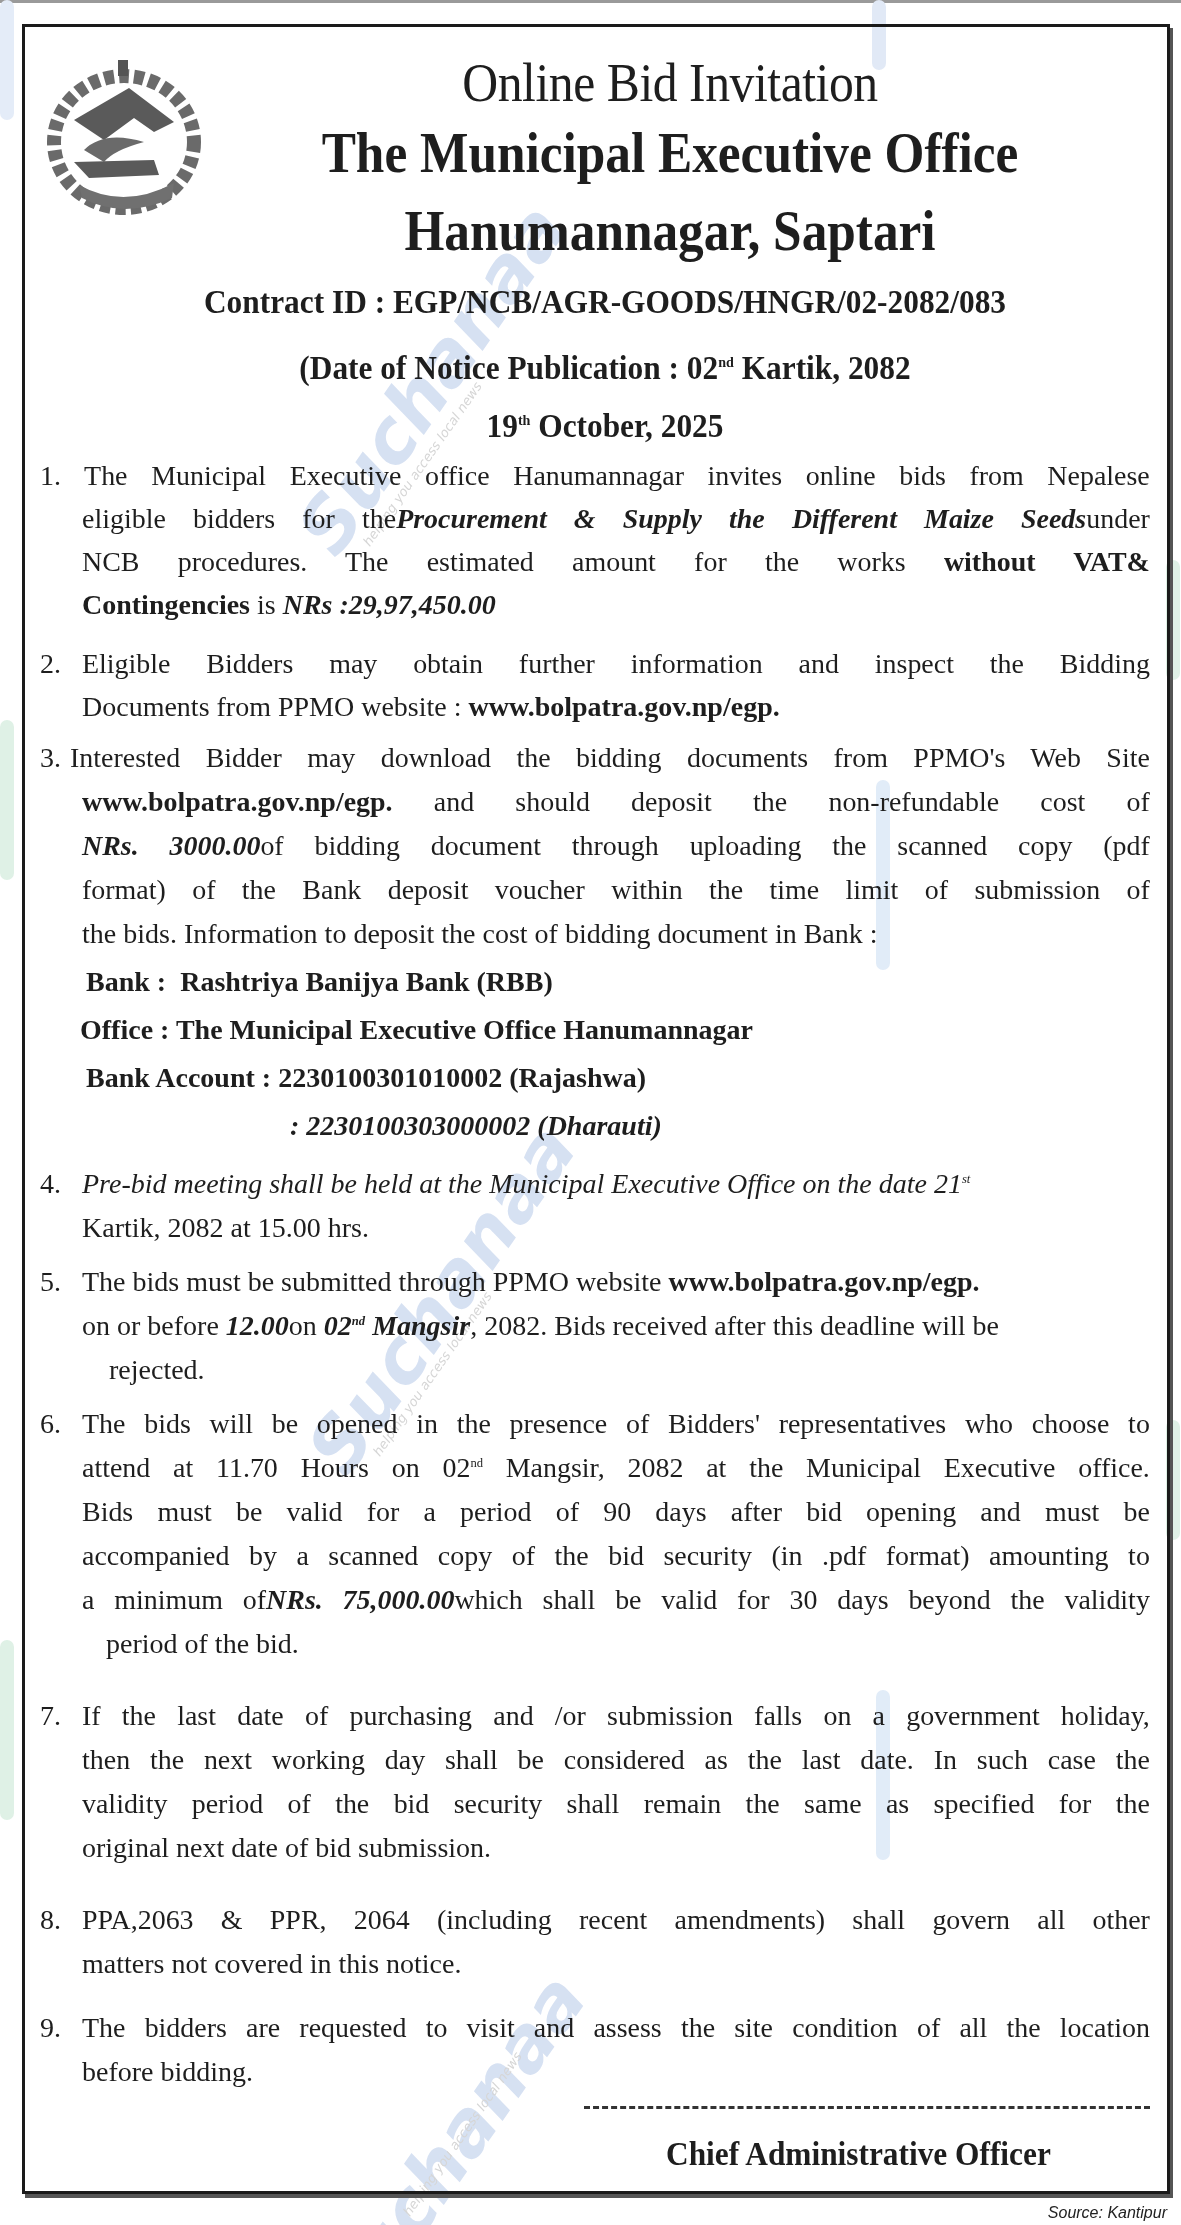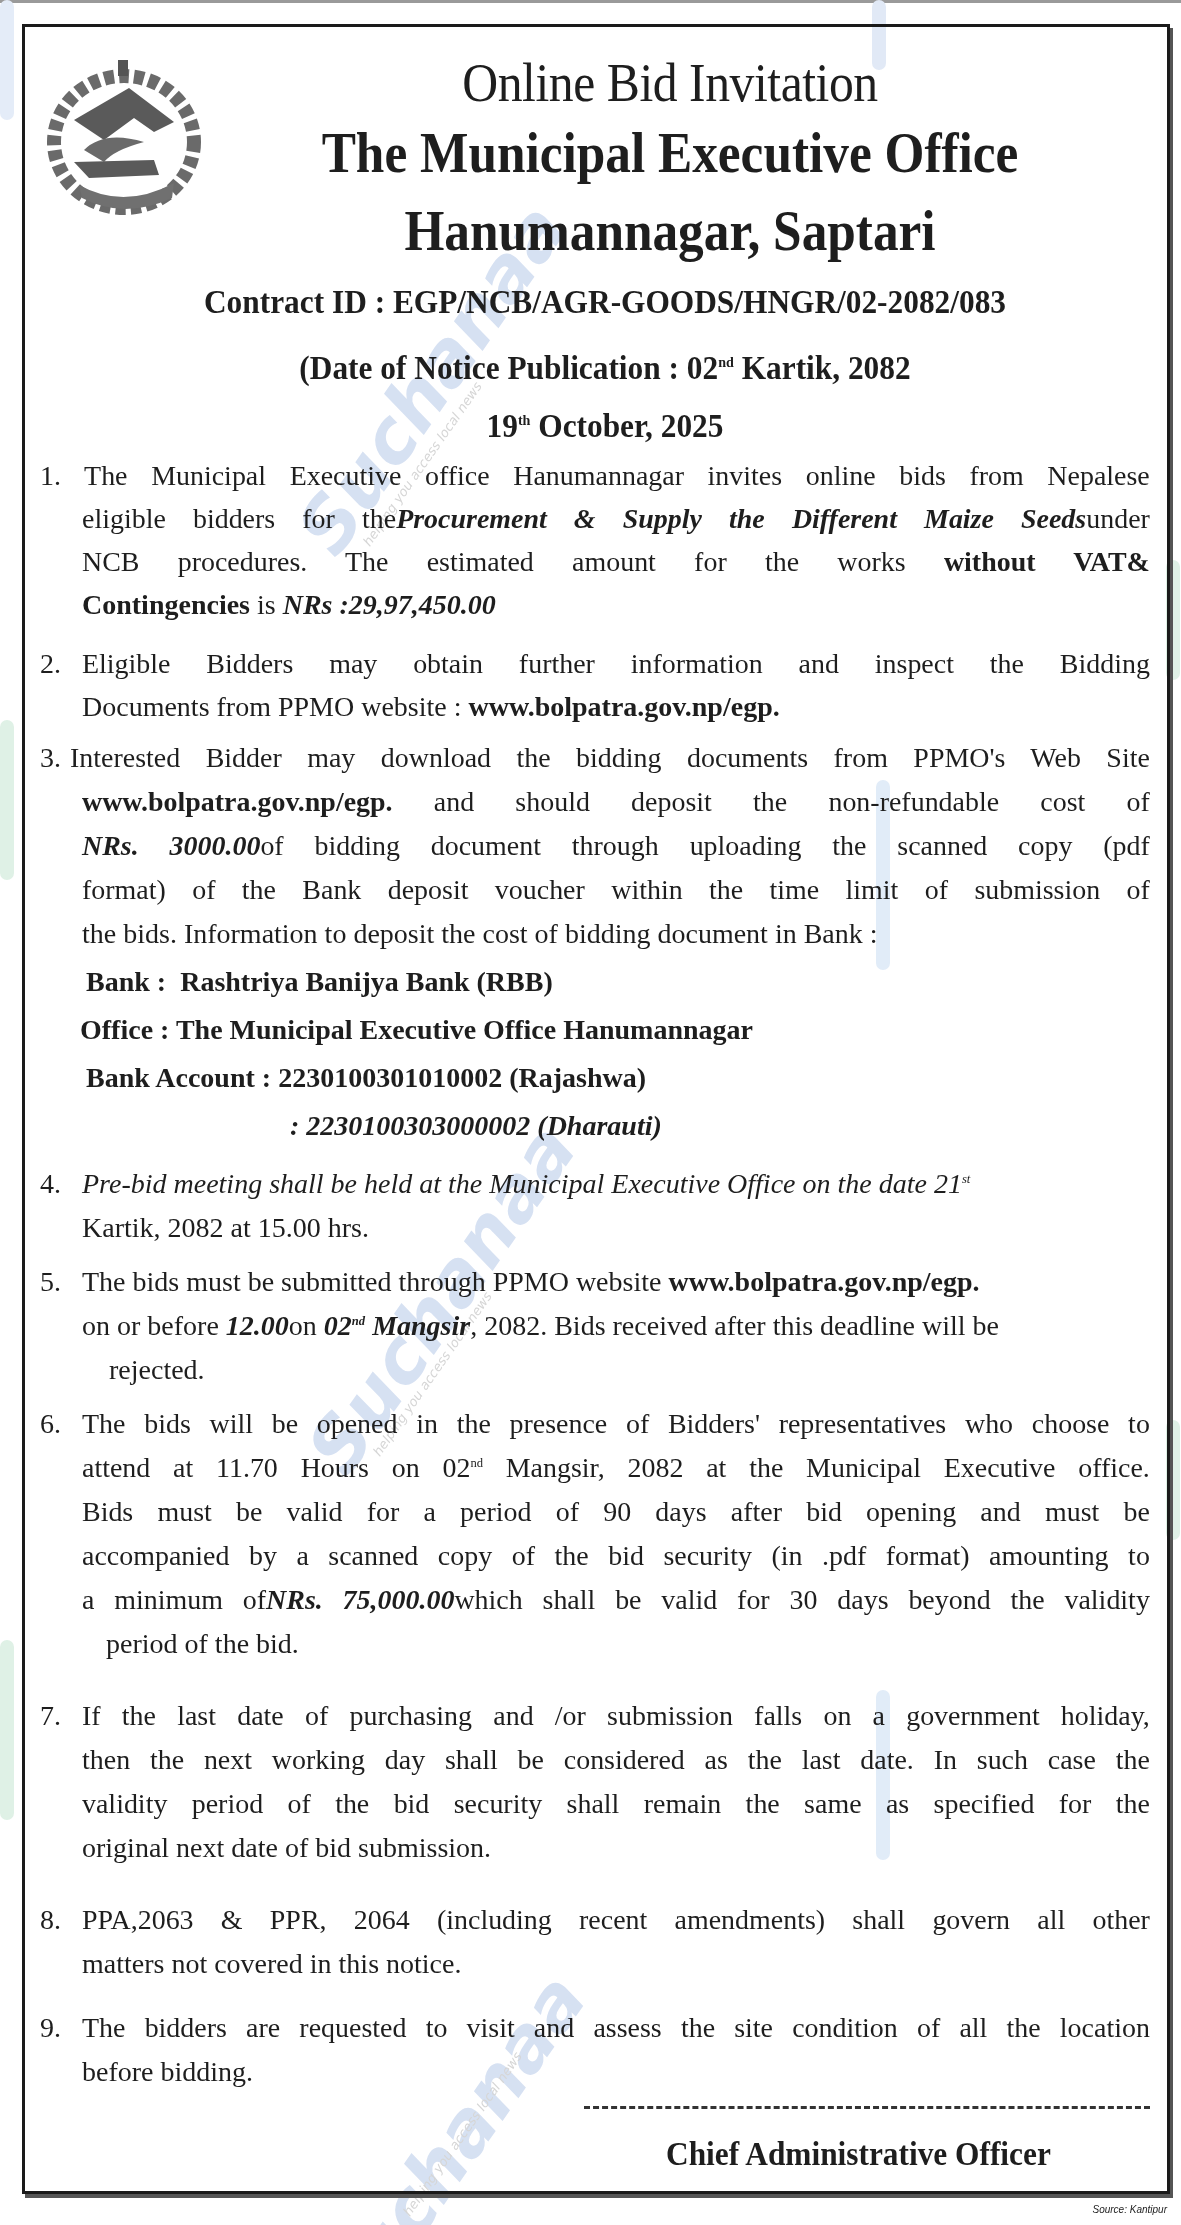--- a/index.html
+++ b/index.html
@@ -28,21 +28,21 @@
   sup { font-size:0.45em; vertical-align:super; line-height:0; }
 
   .line { position:absolute; white-space:nowrap; font-size:28px; transform-origin:left top; }
   .j { text-align:justify; text-align-last:justify; }
   .num { position:absolute; font-size:28px; white-space:nowrap; }
   b.x, .bold { font-weight:bold; }
   .bi { font-weight:bold; font-style:italic; }
 
   .sig-dash { position:absolute; left:584px; top:2106px; width:566px; border-top:3px dashed #333; }
   .sig-title { position:absolute; left:666px; top:2136px; font-size:33px; font-weight:bold; white-space:nowrap; transform:scaleX(0.95); transform-origin:left top; }
-  .source { position:absolute; right:14px; top:2204px; font-family:"Liberation Sans", sans-serif; font-style:italic; font-size:10px; color:#222; }
+  .source { position:absolute; right:14px; top:2204px; font-family:"Liberation Sans", sans-serif; font-style:italic; font-size:16px; color:#222; }
 </style>
 </head>
 <body>
 
 <div class="topline"></div>
 
 <div class="stripe" style="left:0;top:0;height:120px;background:#e4ecf8;"></div>
 <div class="stripe" style="left:0;top:720px;height:160px;background:#dff1e6;"></div>
 <div class="stripe" style="left:0;top:1640px;height:180px;background:#dff1e6;"></div>
 <div class="stripe" style="left:872px;top:0;height:70px;background:#e1e9f6;"></div>

